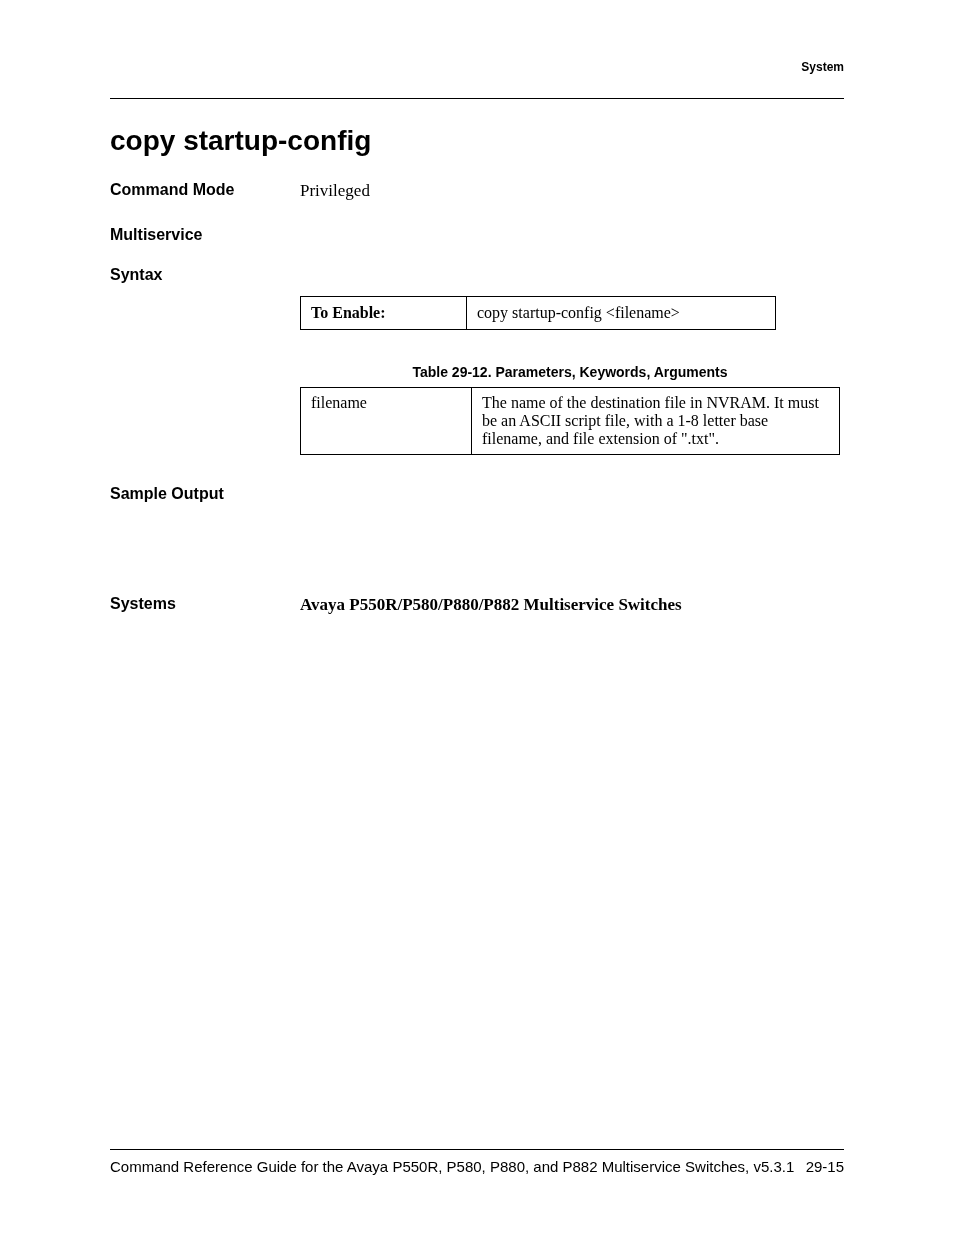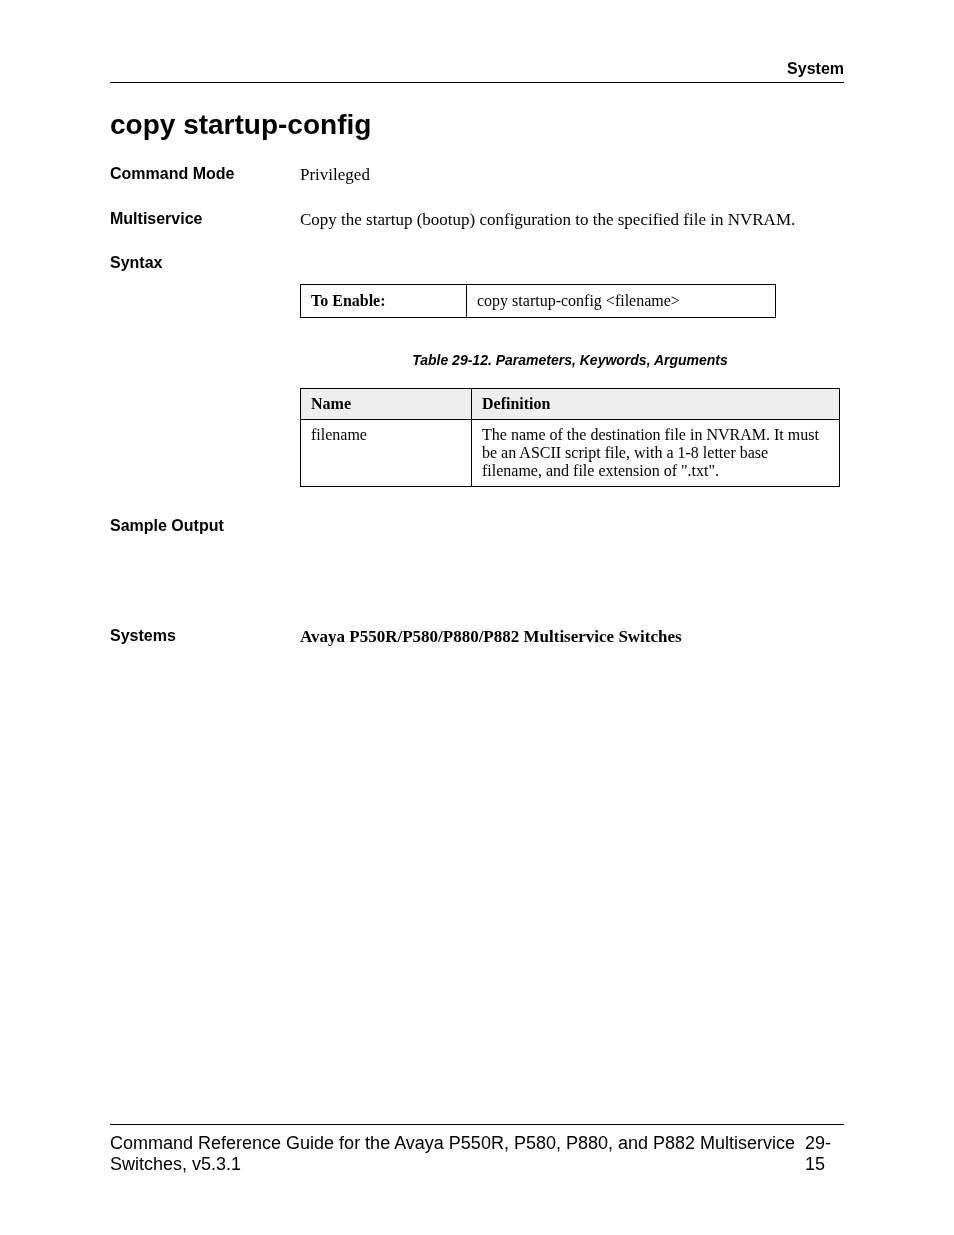--- a/index.html
+++ b/index.html
@@ -10,22 +10,22 @@
     height: 1235px;
     box-sizing: border-box;
     font-size: 16px;
     position: relative;
     color: #000;
   }
   .header-right {
     text-align: right;
     font-family: Verdana, Arial, sans-serif;
     font-weight: bold;
-    font-size: 16px;
-    padding-bottom: 4px;
+    font-size: 12px;
+    padding-bottom: 24px;
     border-bottom: 1.5px solid #000;
   }
   .main-title {
     font-family: Verdana, Arial, sans-serif;
     font-weight: bold;
     font-size: 28px;
     margin: 26px 0 22px 0;
   }
   .row {
     display: flex;
@@ -58,27 +58,26 @@
     font-size: 16px;
   }
   .syntax-table td.bold {
     font-weight: bold;
     font-family: Georgia, 'Times New Roman', serif;
     width: 145px;
   }
   .param-caption {
     font-family: Verdana, Arial, sans-serif;
     font-weight: bold;
-    font-style: italic;
     font-size: 14px;
     text-align: center;
     width: 540px;
     margin-left: 190px;
     margin-top: 34px;
-    margin-bottom: 20px;
+    margin-bottom: 7px;
   }
   .param-table {
     border-collapse: collapse;
     width: 540px;
     margin-left: 190px;
     border: 1.5px solid #000;
     margin-bottom: 28px;
   }
   .param-table th, .param-table td {
     text-align: left;
@@ -105,61 +104,56 @@
   .footer {
     position: absolute;
     left: 110px;
     right: 110px;
     bottom: 60px;
     border-top: 1px solid #000;
     padding-top: 8px;
     display: flex;
     justify-content: space-between;
     font-family: Verdana, Arial, sans-serif;
-    font-size: 18px;
+    font-size: 15px;
   }
 </style>
 </head>
 <body>
 
 <div class="header-right">System</div>
 
 <div class="main-title">copy startup-config</div>
 
 <div class="row">
   <div class="label-col">Command Mode</div>
   <div class="content-col">Privileged</div>
 </div>
 
 <div class="row">
   <div class="label-col">Multiservice</div>
-  <div class="content-col">Copy the startup (bootup) configuration to the specified file in NVRAM.</div>
 </div>
 
 <div class="row" style="margin-bottom:0;align-items:center;">
   <div class="label-col">Syntax</div>
   <div class="content-col"></div>
 </div>
 
 <table class="syntax-table">
   <tbody>
       <tr>
     <td class="bold">To Enable:</td>
     <td>copy startup-config &lt;filename&gt;</td>
   </tr>
 </tbody>
   </table>
 
 <div class="param-caption">Table 29-12.  Parameters, Keywords, Arguments</div>
 <table class="param-table">
   <tbody>
-      <tr>
-    <th class="name-col">Name</th>
-    <th>Definition</th>
-  </tr>
   <tr>
     <td class="name-col">filename</td>
     <td>The name of the destination file in NVRAM. It must be an ASCII script file, with a 1-8 letter base filename, and file extension of ".txt".</td>
   </tr>
 </tbody>
   </table>
 
 <div class="row">
   <div class="label-col">Sample Output</div>
 </div>

